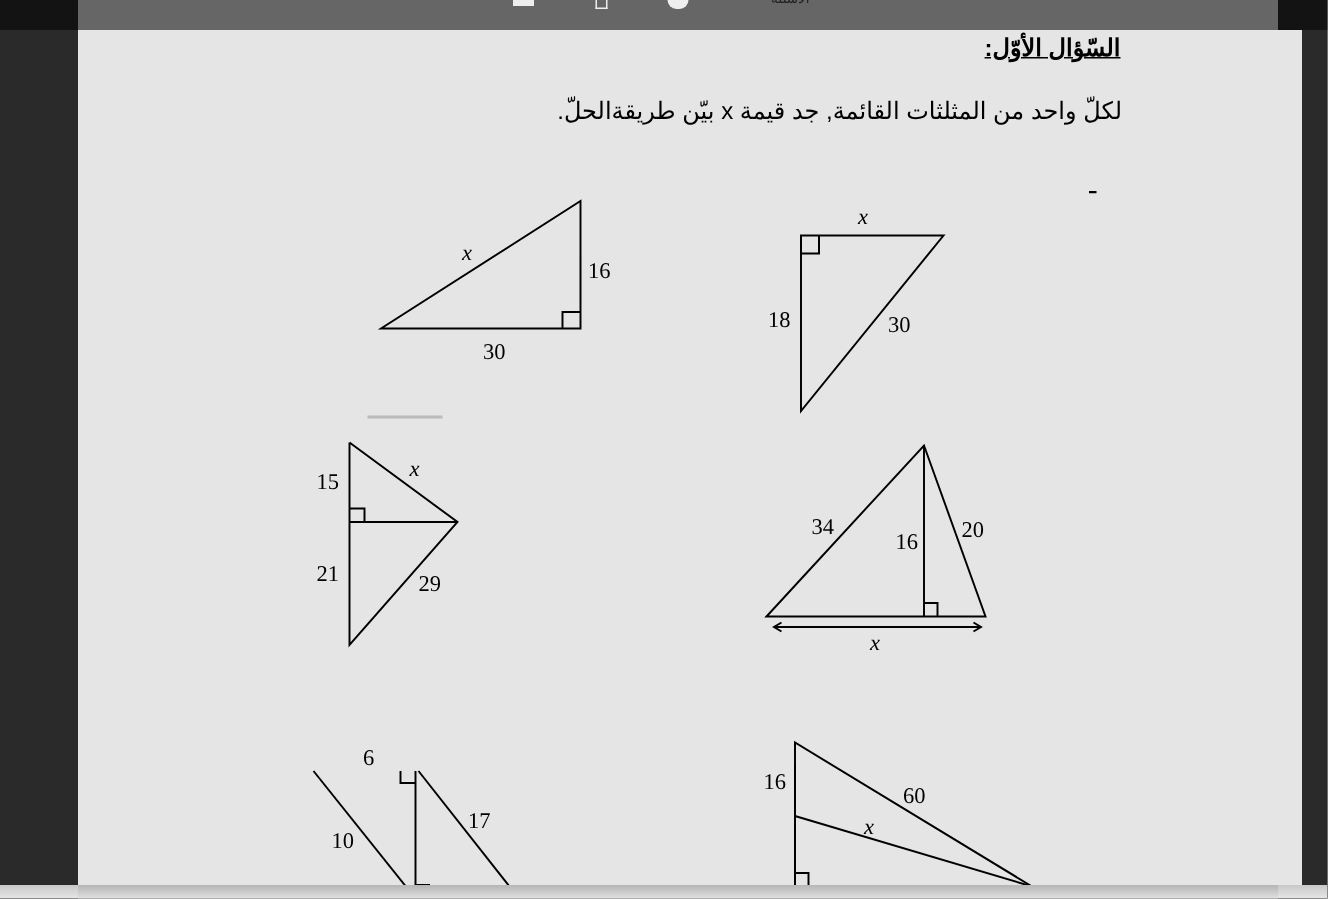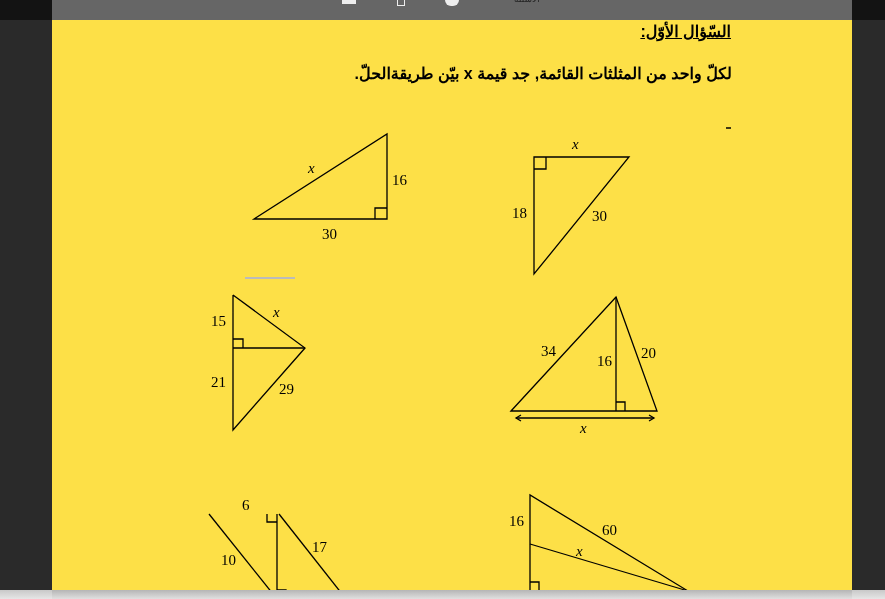--- a/index.html
+++ b/index.html
@@ -4,23 +4,23 @@
 <style>
   html, body { margin:0; padding:0; }
   body { width:885px; height:599px; overflow:hidden; background:#2b2b2b; position:relative; font-family:"Liberation Sans", sans-serif; }
   .left-gutter { position:absolute; left:0; top:0; width:52px; height:599px; background:#2a2a2a; }
   .left-gutter .top { position:absolute; left:0; top:0; width:52px; height:20px; background:#131313; }
   .right-gutter { position:absolute; left:852px; top:0; width:33px; height:599px; background:#2a2a2a; }
   .right-gutter .top { position:absolute; left:0; top:0; width:33px; height:20px; background:#131313; }
   .toolbar { position:absolute; left:52px; top:0; width:800px; height:20px; background:#666666; }
   .toolbar .tb-ico { position:absolute; top:0; height:4px; background:#eee; }
   .toolbar .tb-text { position:absolute; top:-6px; left:462px; font-size:9px; color:#222; white-space:nowrap; }
-  .page { position:absolute; left:52px; top:20px; width:800px; height:575px; background:#fde047; overflow:hidden; }
+  .page { position:absolute; left:52px; top:20px; width:800px; height:575px; background:#e5e5e5; overflow:hidden;padding-left:16px; }
   .heading { position:absolute; right:121px; top:2px; direction:rtl; font-weight:bold; font-size:16px; color:#000; text-decoration:underline; white-space:nowrap; }
-  .instruction { position:absolute; right:120px; top:44px; direction:rtl; font-weight:bold; font-size:16px; color:#000; white-space:nowrap; }
+  .instruction { position:absolute; right:120px; top:44px; direction:rtl; font-weight:normal; font-size:16px; color:#000; white-space:nowrap; }
   .figure { position:absolute; left:0; top:0; width:800px; height:579px; }
   .bottom-bar { position:absolute; left:0; top:590px; width:885px; height:9px; background:linear-gradient(#c8c8c8, #e6e6e6); }
   .bottom-bar .shade { position:absolute; left:52px; top:0; width:800px; height:9px; background:linear-gradient(#b5b5b5,#e0e0e0); }
   svg text { font-family:"Liberation Serif", serif; font-size:15px; fill:#000; }
   svg text.it { font-style:italic; }
 </style>
 </head>
 <body>
 
 <div class="left-gutter">

